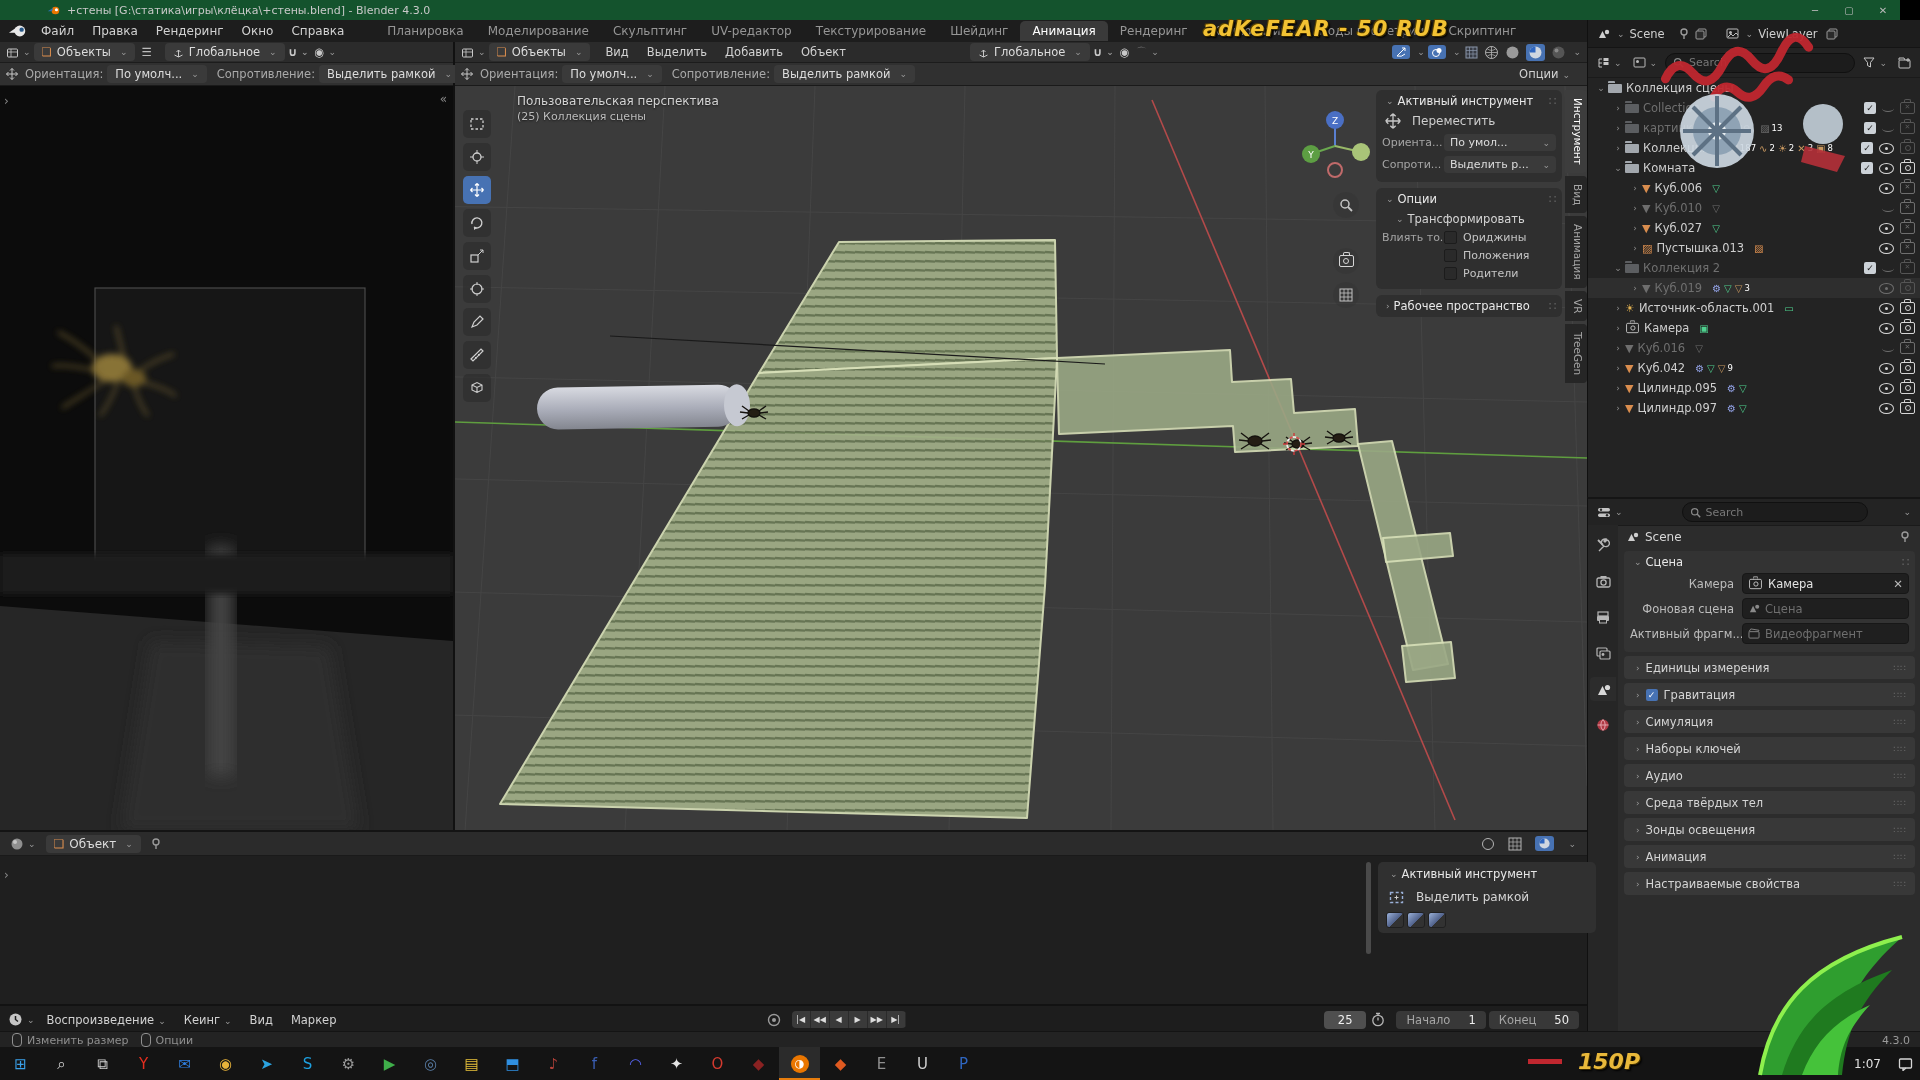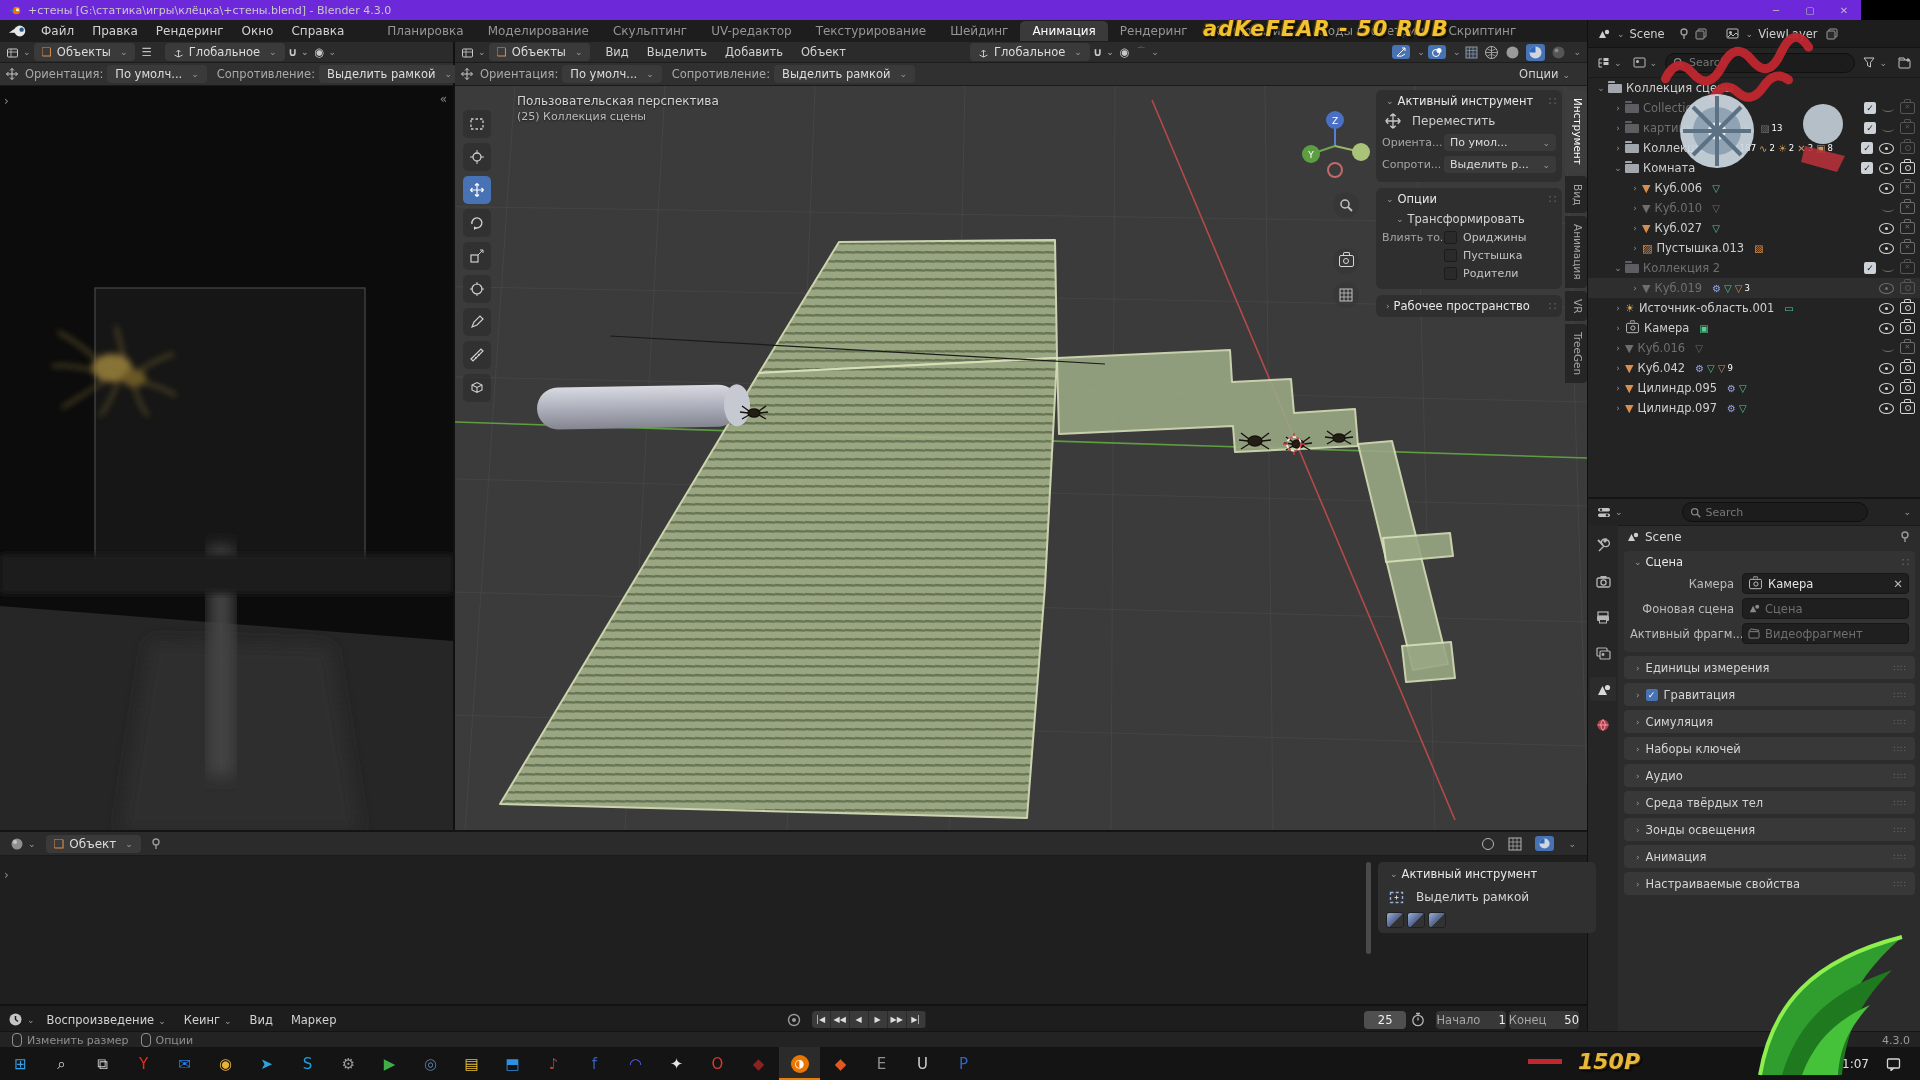--- a/index.html
+++ b/index.html
@@ -8,21 +8,21 @@
        -webkit-font-smoothing:antialiased;}
   .abs{position:absolute;}
   .row{display:flex;align-items:center;}
   .grow{flex:1;}
   .chev{color:#9a9a9a;font-size:9px;margin-left:4px;}
   .btn{background:#3a3a3a;border-radius:4px;padding:2px 8px;display:inline-flex;align-items:center;gap:5px;color:#ddd;white-space:nowrap;}
   .flatmenu{padding:2px 9px;color:#d2d2d2;white-space:nowrap;}
   svg{display:block;}
 
   
-  #titlebar{left:0;top:0;width:1861px;height:20px;background:#6d28d9;display:flex;align-items:center;color:#c9c9c9;font-size:11px;}
+  #titlebar{left:0;top:0;width:1861px;height:20px;background:#14532d;display:flex;align-items:center;color:#c9c9c9;font-size:11px;padding-left:39px;}
   #titlebar .blicon{width:14px;height:11px;margin:0 6px 0 8px;}
   #win-controls{margin-left:auto;display:flex;}
   #win-controls span{width:34px;text-align:center;color:#bbb;font-size:10px;cursor:default;}
 
   
   #topbar{left:0;top:20px;width:1587px;height:22px;background:#1d1d1d;display:flex;align-items:center;border-bottom:1px solid #101010;}
   #topbar .logo{width:20px;height:14px;margin:0 4px 0 8px;}
   #main-menus{display:flex;justify-content:space-between;}
   #ws-tabs{display:flex;margin-left:22px;align-items:center;}
   #ws-tabs .tab{padding:3px 12px;color:#969696;white-space:nowrap;border-radius:5px 5px 0 0;}
@@ -118,31 +118,31 @@
   #be-panel{position:absolute;left:1378px;top:30px;width:202px;background:#303030;border-radius:5px;padding:5px 8px;}
   #be-panel .tools-mini{display:flex;gap:3px;margin-top:8px;}
   #be-panel .tools-mini span{width:16px;height:14px;border-radius:3px;background:linear-gradient(135deg,#9ab0d8 0%,#50618a 55%,#323232 56%);display:inline-block;border:1px solid #202020;}
   #be-scroll{position:absolute;left:1366px;top:30px;width:5px;height:92px;background:#4a4a4a;border-radius:3px;}
 
   
   #timeline{left:0;top:1004px;width:1587px;height:27px;background:#1d1d1d;border-top:2px solid #121212;display:flex;align-items:center;font-size:11.5px;}
   .tl-btn{width:18px;height:17px;background:#3a3a3a;display:flex;align-items:center;justify-content:center;color:#ddd;font-size:8px;border-right:1px solid #2a2a2a;}
   #tl-transport{display:flex;border-radius:4px;overflow:hidden;margin-left:8px;}
   .tl-field{background:#4f4f4f;border-radius:4px;color:#f0f0f0;padding:2px 14px;font-size:11.5px;}
-  .tl-rangebox{background:#383838;border-radius:4px;color:#cfcfcf;padding:2px 0;display:flex;gap:18px;font-size:11.5px;}
+  .tl-rangebox{background:#383838;border-radius:4px;color:#cfcfcf;padding:2px 10px;display:flex;gap:18px;font-size:11.5px;}
 
   
   #statusbar{left:0;top:1031px;width:1920px;height:16px;background:#232323;display:flex;align-items:center;color:#8f8f8f;font-size:11px;border-top:1px solid #141414;}
   .i-mouse{width:8px;height:12px;border:1.2px solid #8f8f8f;border-radius:4px;display:inline-block;margin:0 5px 0 12px;}
 
   
   #taskbar{left:0;top:1047px;width:1920px;height:33px;background:#141414;display:flex;align-items:center;}
   .tb-cell{width:41px;height:33px;display:flex;align-items:center;justify-content:center;font-size:15px;}
   .tb-cell.active{background:#2b2b2b;box-shadow:inset 0 -2px 0 #e87d0d;}
-  #tray{margin-left:auto;display:flex;align-items:flex-end;gap:14px;padding-right:16px;color:#e0e0e0;font-size:12px;}
+  #tray{margin-left:auto;display:flex;align-items:flex-end;gap:14px;padding-right:4px;color:#e0e0e0;font-size:12px;}
 
   
   #wm-top{left:1203px;top:17px;font-size:21px;font-weight:bold;font-style:italic;color:#f2c233;
           text-shadow:1px 1px 0 #3a2a00,2px 2px 2px #000,-1px -1px 0 #5a4300;letter-spacing:1px;z-index:60;}
   #wm-price{left:1528px;top:1049px;z-index:70;display:flex;align-items:center;gap:16px;}
   #wm-price .dash{width:34px;height:5px;background:#c0272f;}
   #wm-price .txt{font-size:22px;font-weight:bold;font-style:italic;color:#e8b83a;text-shadow:1px 1px 0 #3a2a00,2px 2px 2px #000;}
   #wm-graffiti{left:1655px;top:26px;z-index:55;pointer-events:none;}
   #wm-dragon{left:1742px;top:925px;z-index:75;pointer-events:none;}
 </style>
@@ -572,21 +572,21 @@
           <div class="np-row">
               <span class="lab">Влиять то...</span>
             <span class="row">
                 <span class="np-check"></span>
                 <span style="color:#c5c5c5;font-size:11px">Ориджины</span>
               </span>
             </div>
           <div class="np-row" style="margin-left:62px">
               <span class="row">
                 <span class="np-check"></span>
-                <span style="color:#c5c5c5;font-size:11px">Пустышка</span>
+                <span style="color:#c5c5c5;font-size:11px">Положения</span>
               </span>
             </div>
           <div class="np-row" style="margin-left:62px">
               <span class="row">
                 <span class="np-check"></span>
                 <span style="color:#c5c5c5;font-size:11px">Родители</span>
               </span>
             </div>
         </div>
         <div class="np-card">

